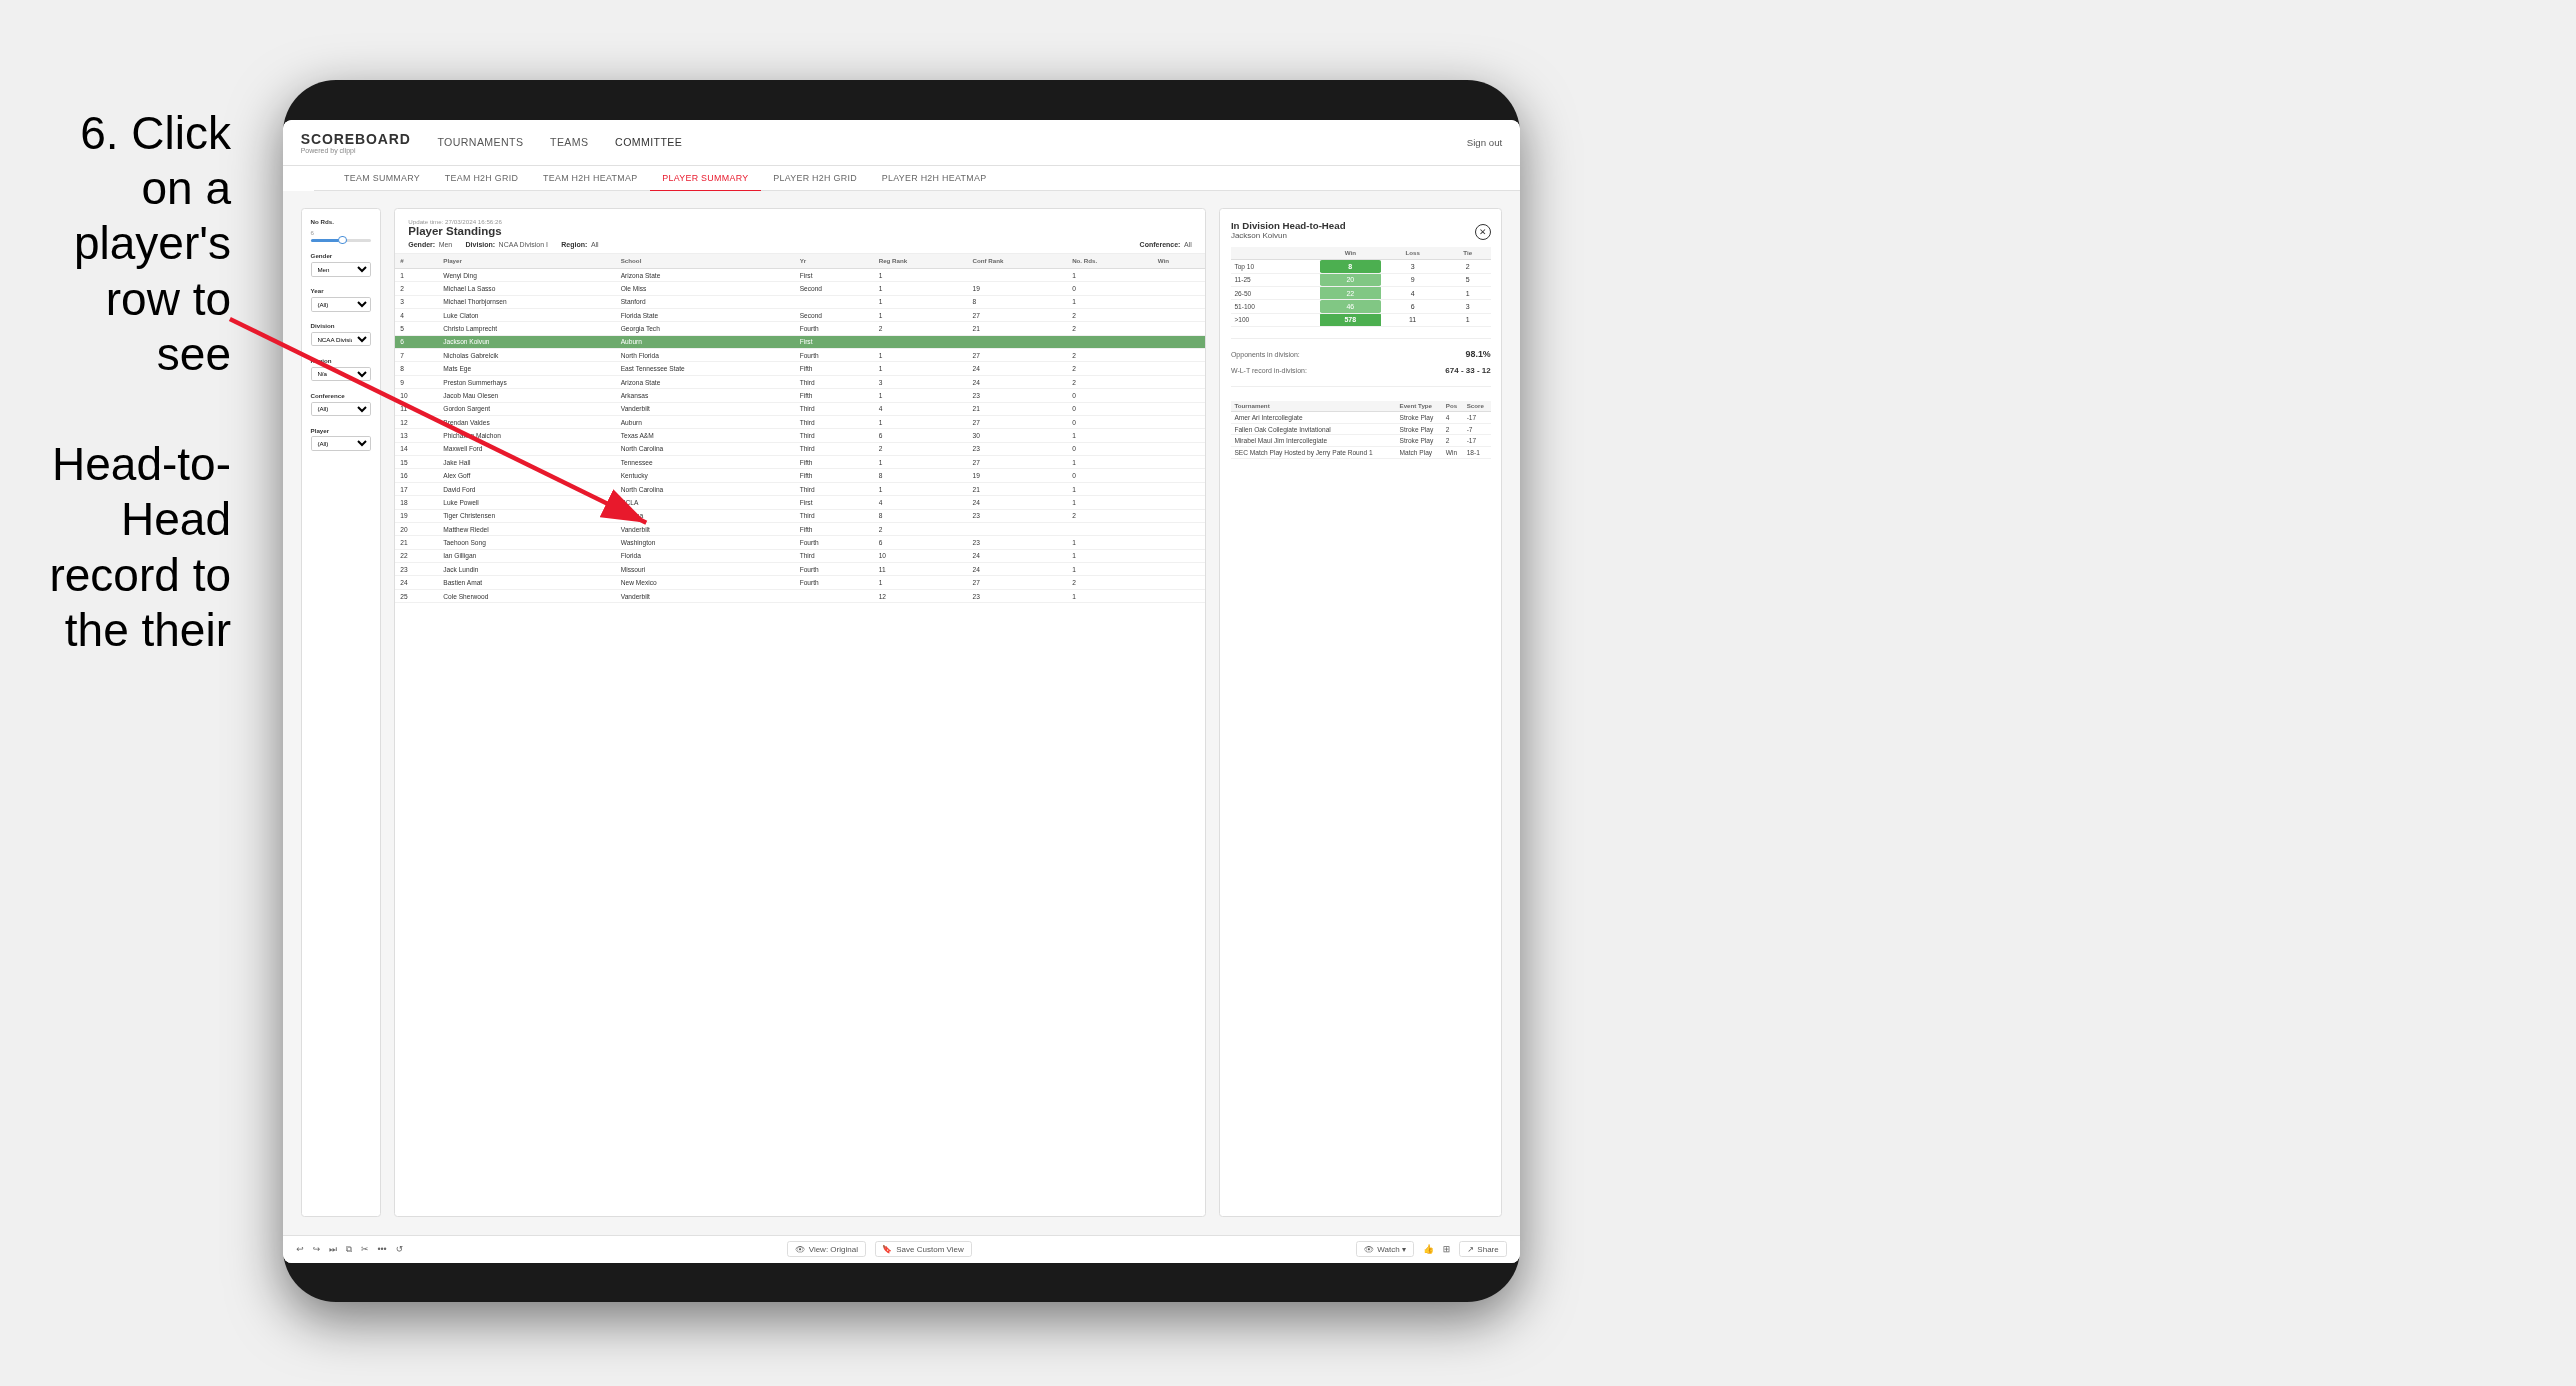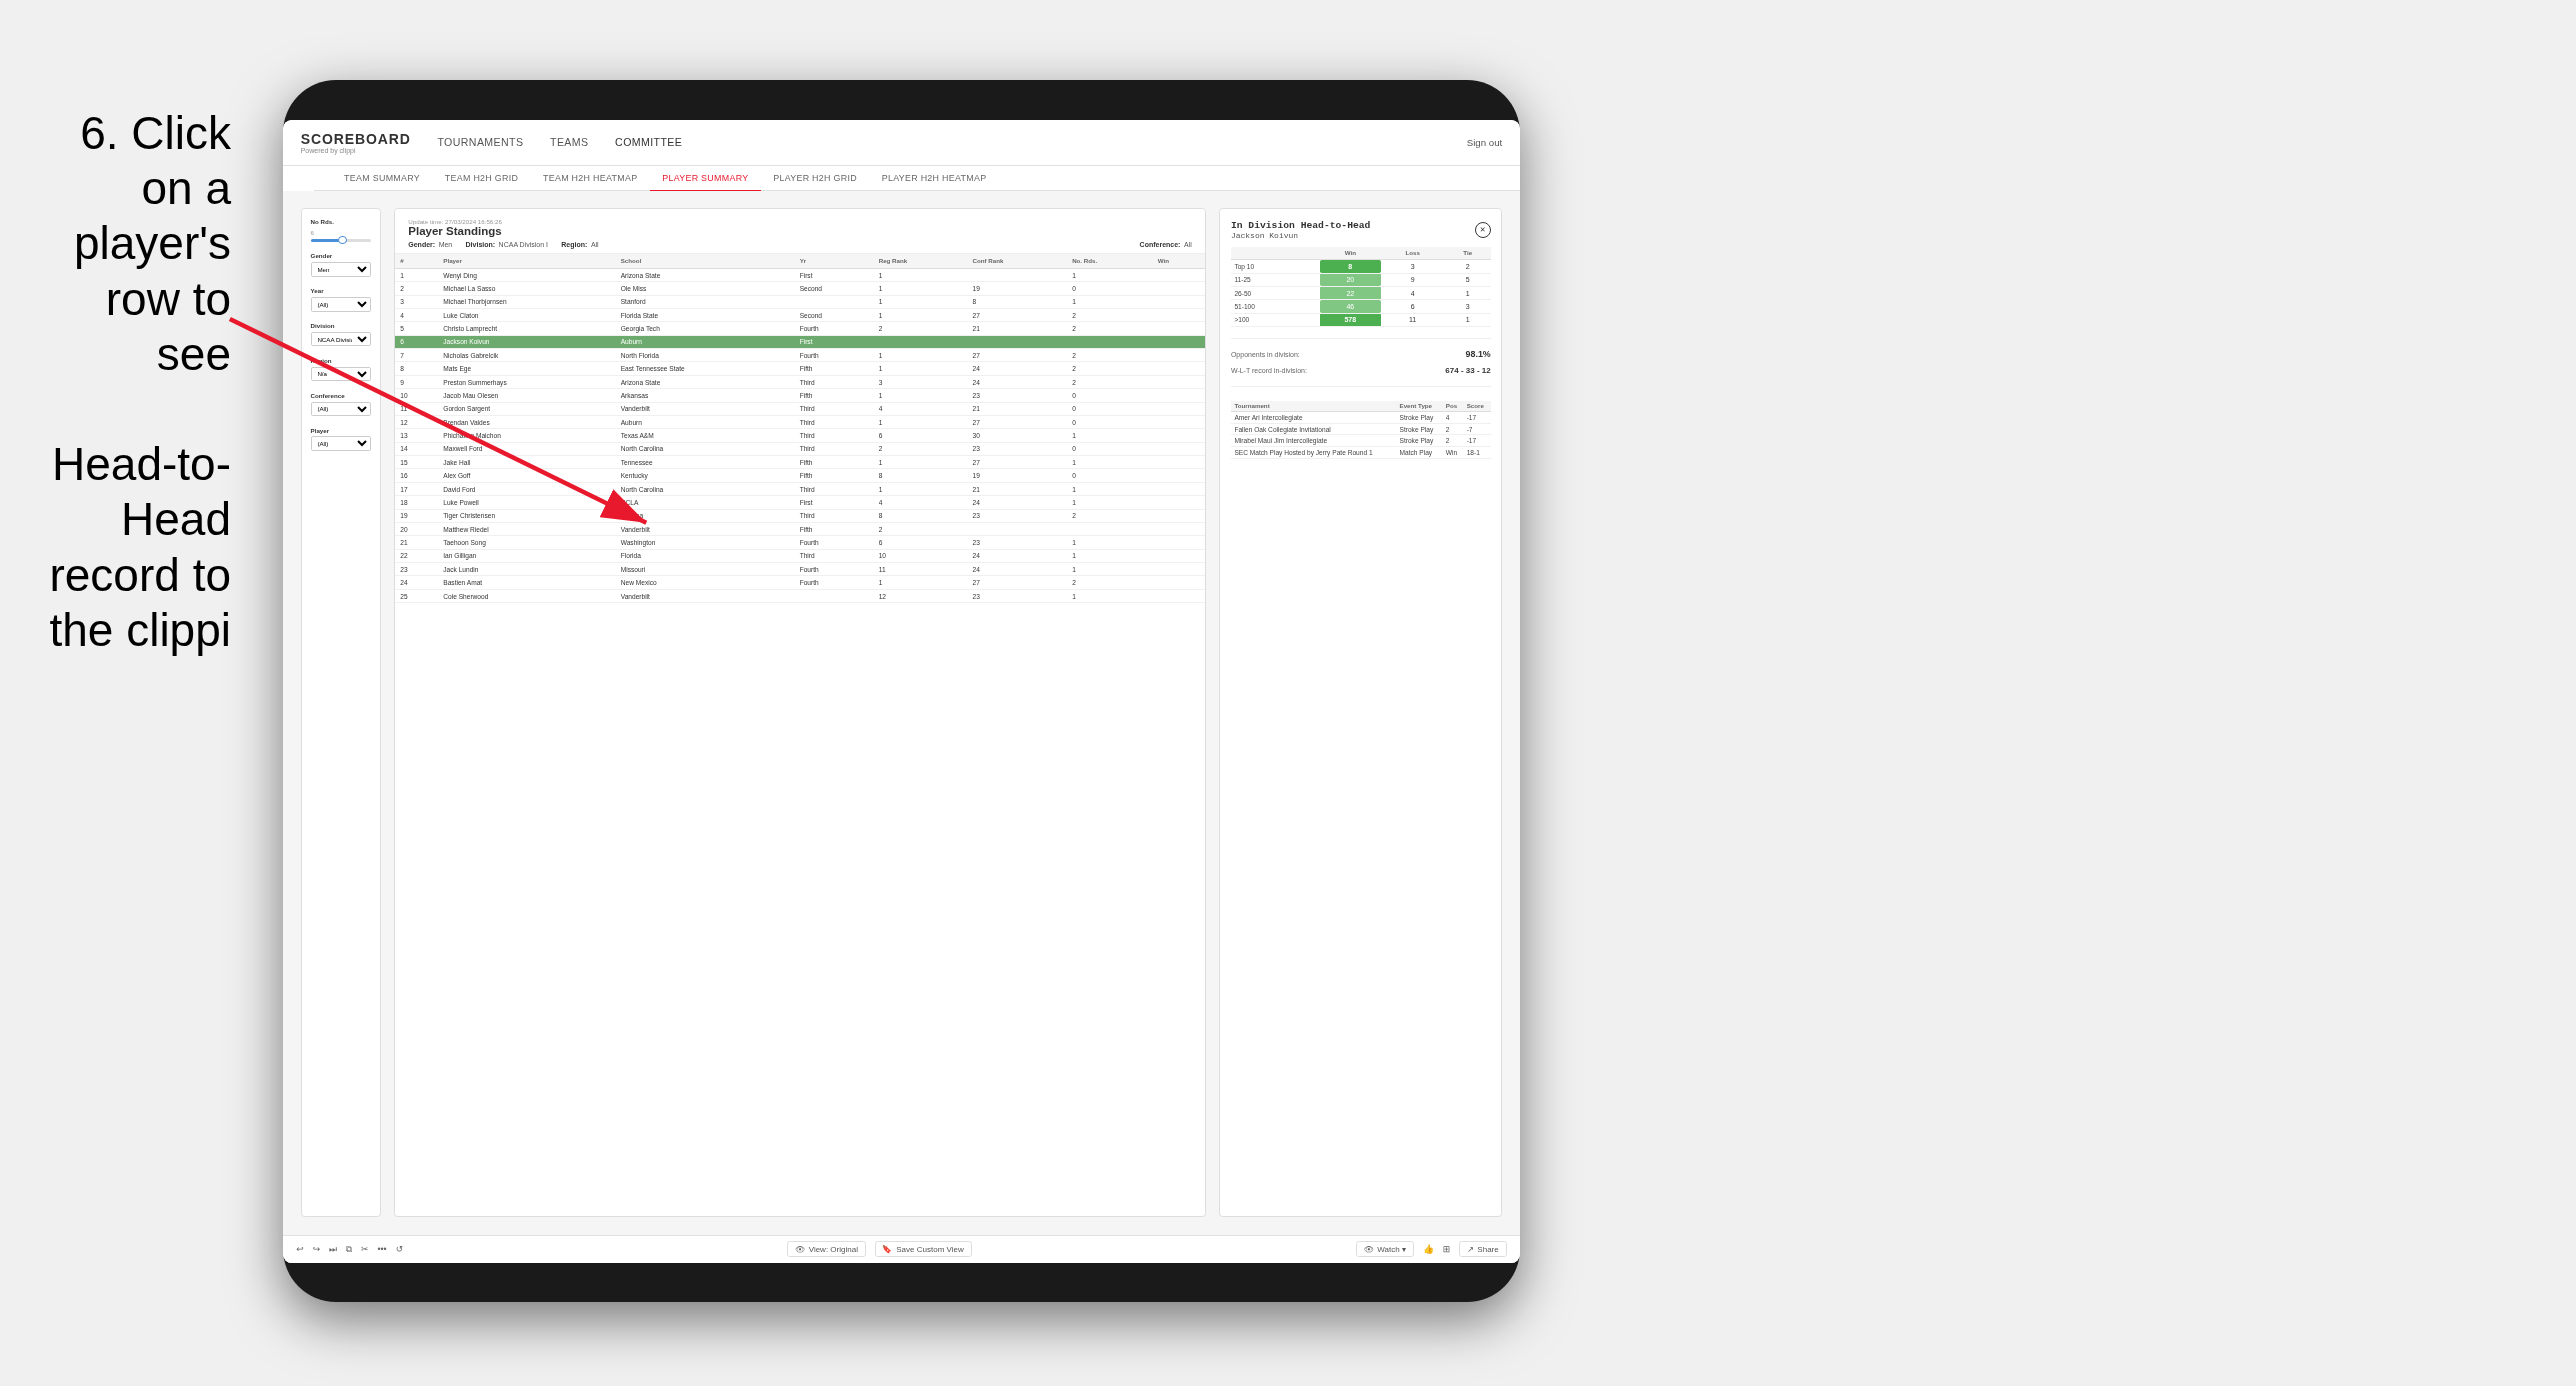--- a/index.html
+++ b/index.html
@@ -304,22 +304,21 @@
       padding: 10.6px;
       display: flex;
       flex-direction: column;
       gap: 7px;
       font-size: 7px;
     }
 
     .h2h-header {
       display: flex;
       justify-content: space-between;
-      align-items: center;
-      font-family: Liberation Mono, monospace;
+      align-items: flex-end;
     }
 
     .h2h-title {
       font-size: 9.7px;
       font-weight: 700;
       color: #333;
     }
 
     .h2h-subtitle {
       font-size: 8px;
@@ -478,21 +477,21 @@
     }
   </style>
 </head>
 <body>
 
 <div class="instruction-text">
   <span>6. Click on a</span><br>
   <span>player's row to see</span><br>
   <br>
   <span>Head-to-Head</span><br>
-  <span>record to the clippi</span>
+  <span>record to the their</span>
 </div>
 
 <svg class="arrow-svg" viewBox="0 0 500 300">
   <defs>
     <marker id="arrowhead" markerWidth="10" markerHeight="7" refX="10" refY="3.5" orient="auto">
       <polygon points="0 0, 10 3.5, 0 7" fill="#e8192c"></polygon>
     </marker>
   </defs>
   <line x1="10" y1="10" x2="480" y2="240" stroke="#e8192c" stroke-width="5" marker-end="url(#arrowhead)"></line>
 </svg>

